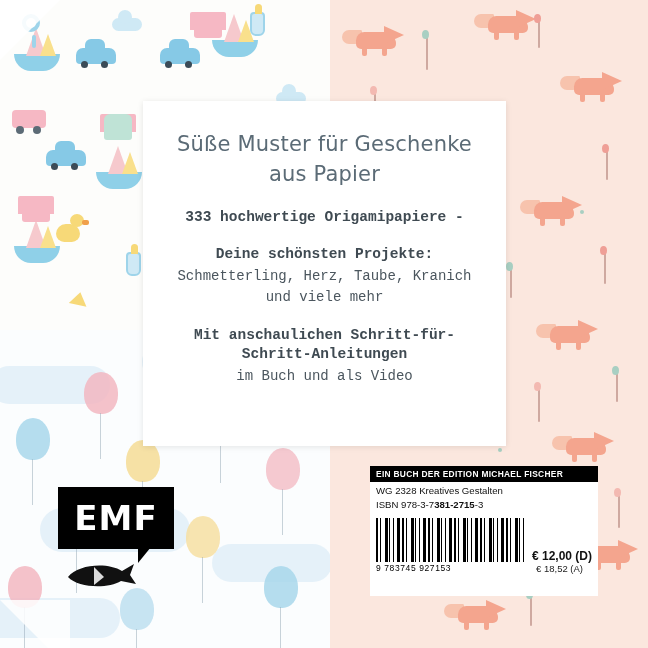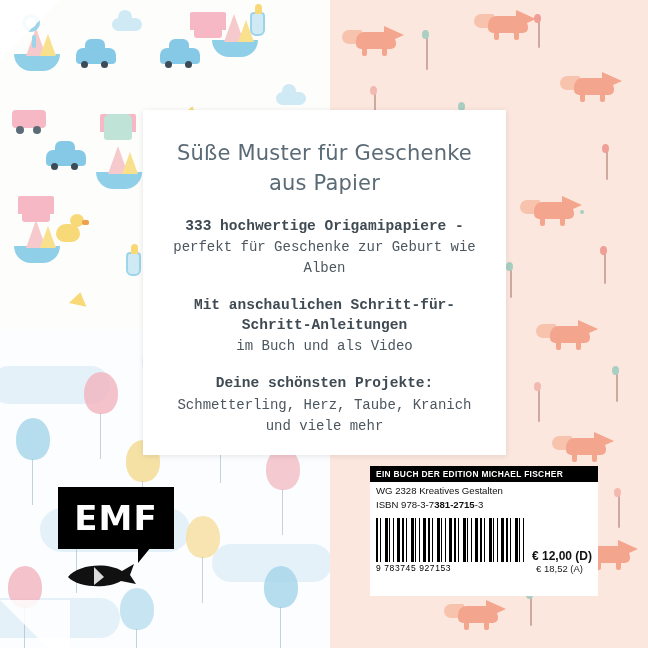--- a/index.html
+++ b/index.html
@@ -194,21 +194,21 @@
     width: 1px; height: 46px; background: rgba(140,160,175,.55);
   }
   .cloud-wc {
     position: absolute; border-radius: 40px;
     background: #e2f0f8; opacity: .9;
   }
 
   
   .panel {
     position: absolute;
-    left: 143px; top: 110px;
+    left: 143px; top: 101px;
     width: 363px; height: 345px;
     background: #ffffff;
     box-shadow: 0 1px 6px rgba(0,0,0,.10);
   }
   .panel-inner {
     padding: 24px 26px 18px 26px;
     text-align: center;
   }
   .headline {
     font-family: "DejaVu Sans", sans-serif;
@@ -496,33 +496,32 @@
 
   <div class="panel">
     <div class="panel-inner">
       <div class="headline">
         <span>Süße Muster für Geschenke</span>
         <span class="l2">aus Papier</span>
       </div>
 
       <div class="sec">
         <p class="sec-title">333 hochwertige Origamipapiere -</p>
-        <p class="sec-body">perfekt für Geschenke zur Geburt wie Alben</p>
+      </div>
+
+      <div class="sec">
+        <p class="sec-title">Deine schönsten Projekte:</p>
+        <p class="sec-body">Schmetterling, Herz, Taube, Kranich</p>
+        <p class="sec-body">und viele mehr</p>
       </div>
 
       <div class="sec">
         <p class="sec-title">Mit anschaulichen Schritt-für-</p>
         <p class="sec-title">Schritt-Anleitungen</p>
         <p class="sec-body">im Buch und als Video</p>
-      </div>
-
-      <div class="sec">
-        <p class="sec-title">Deine schönsten Projekte:</p>
-        <p class="sec-body">Schmetterling, Herz, Taube, Kranich</p>
-        <p class="sec-body">und viele mehr</p>
       </div>
     </div>
   </div>
 
   <div class="emf-box">
     <span class="emf-text">EMF</span>
   </div>
   <div class="emf-tail"></div>
   <svg class="emf-fish" viewBox="0 0 74 30">
     <path d="M4 17 C14 4, 44 2, 58 11 L70 4 L66 15 L72 24 L57 21 C44 29, 14 28, 4 17 Z" fill="#111"></path>

